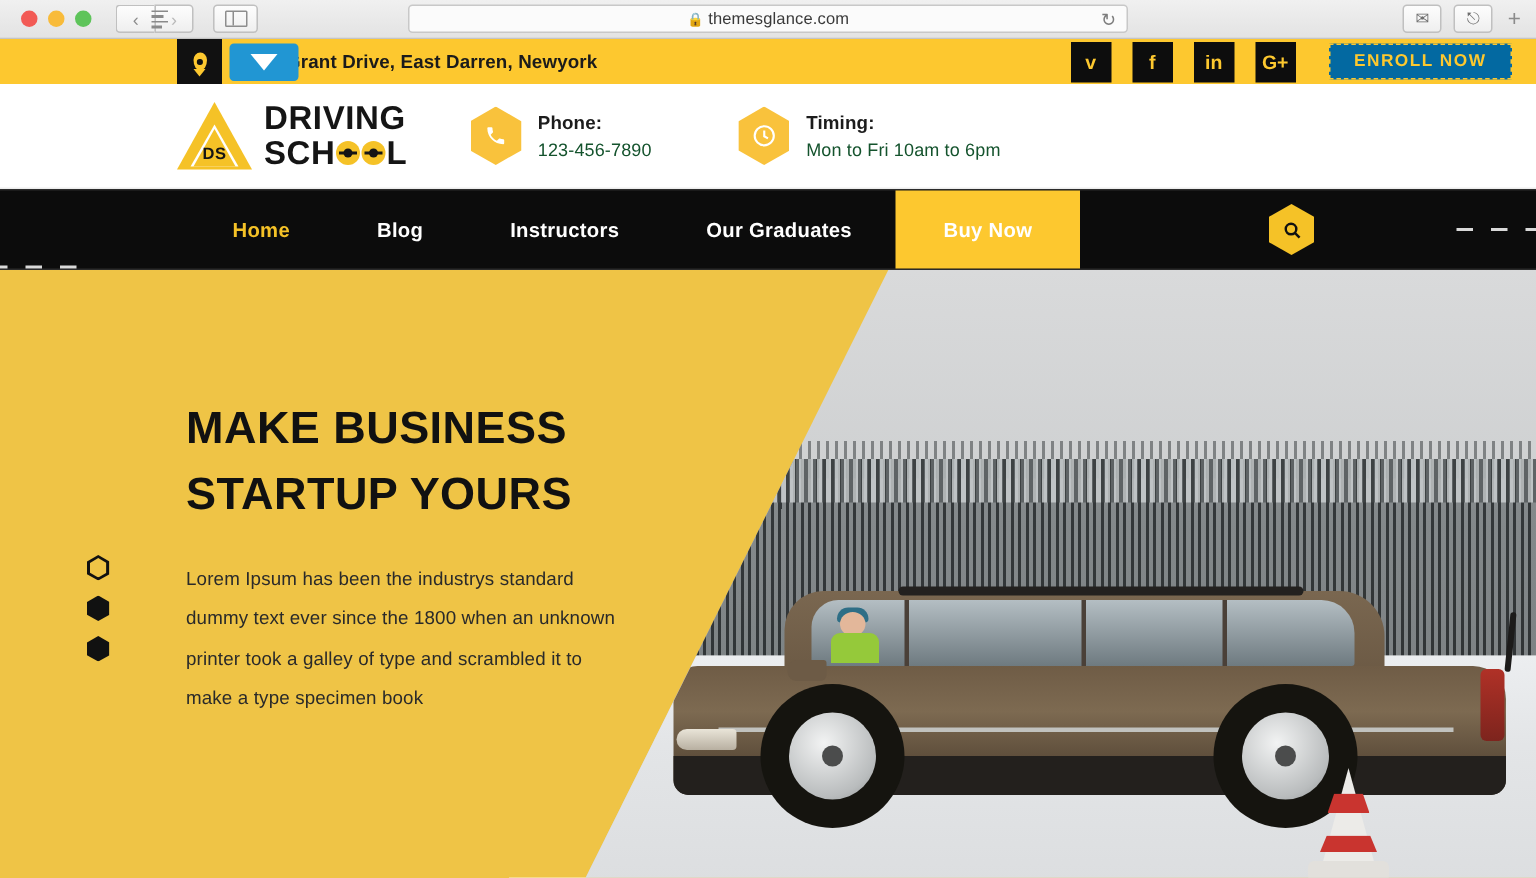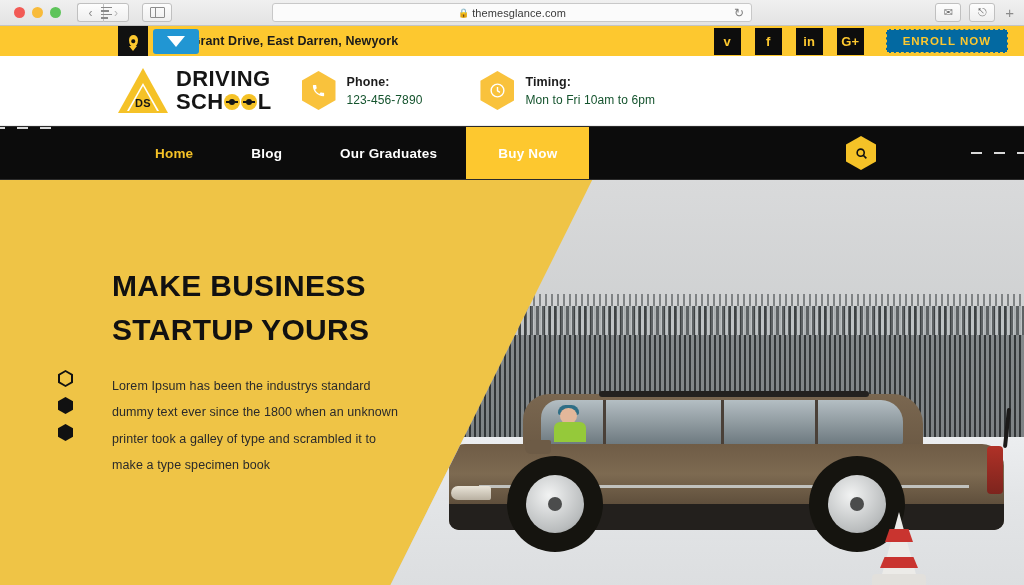--- a/index.html
+++ b/index.html
@@ -233,21 +233,21 @@
     width: 6px; height: 6px; border-radius: 50%;
     background: #151515;
   }
   .wheel:after {
     content: ""; position: absolute;
     left: 2px; right: 2px; top: 50%;
     height: 2px; background: #151515;
     transform: translateY(-50%);
   }
 
-  .contacts { display: flex; align-items: center; margin-left: 20px; gap: 58px; padding-left: 10px; }
+  .contacts { display: flex; align-items: center; margin-left: 32px; gap: 58px; padding-left: 10px; }
   .contact { display: flex; align-items: center; gap: 11px; }
   .hexicon {
     width: 34px; height: 39px;
     background: #F9C23C;
     clip-path: polygon(50% 0%, 100% 25%, 100% 75%, 50% 100%, 0% 75%, 0% 25%);
     display: flex; align-items: center; justify-content: center;
     color: #fff;
     flex: 0 0 auto;
   }
   .contact-txt .c-label {
@@ -256,21 +256,21 @@
   }
   .contact-txt .c-val {
     font-size: 12px; color: #14532d; margin-top: 4px;
     letter-spacing: 0.1px;
   }
 
   
   .nav {
     height: 54px;
     background: #0c0c0c;
-    display: flex; align-items: flex-start;
+    display: flex; align-items: flex-end;
     position: relative;
     border-top: 1px solid #2b2b2b;
     border-bottom: 1px solid #2b2b2b;
   }
   .dashes { display: flex; gap: 12px; padding-left: 0px; margin-left: -6px; }
   .dash { width: 11px; height: 2px; background: #d9d9d9; }
   .nav-items { display: flex; align-items: center; margin-left: 75px; height: 100%; }
   .nav-item {
     font-size: 13.5px; font-weight: bold; color: #ffffff;
     padding: 0 29px; letter-spacing: 0.2px;
@@ -441,21 +441,21 @@
   .cone-stripe2 {
     position: absolute; left: 8px; bottom: 20px; width: 38px; height: 11px;
     background: #c9342f; clip-path: polygon(12% 0, 88% 0, 100% 100%, 0% 100%);
   }
   .cone-base {
     position: absolute; left: 0; bottom: 0; width: 54px; height: 14px;
     background: #e2e0dc; border-radius: 4px;
   }
 
   .hero-content {
-    position: absolute; left: 112px; top: 84px; width: 300px;
+    position: absolute; left: 124px; top: 84px; width: 300px;
     z-index: 5;
   }
   .hero-title {
     font-size: 30px; font-weight: 800; color: #111111;
     line-height: 1.45; letter-spacing: 0.3px;
   }
   .hero-desc {
     margin-top: 22px;
     font-size: 12.5px; color: #2a2a2a;
     line-height: 2.1; letter-spacing: 0.1px;
@@ -598,20 +598,21 @@
 <div class="nav">
   <div class="dashes">
     <span class="dash"></span>
       <span class="dash"></span>
       <span class="dash"></span>
   </div>
 
   <div class="nav-items">
     <a class="nav-item active">Home</a>
     <a class="nav-item">Blog</a>
+    <a class="nav-item">Instructors</a>
     <a class="nav-item">Our Graduates</a>
     <a class="nav-item highlight">Buy Now</a>
   </div>
 
   <div class="search-hex">
     <svg width="13" height="13" viewBox="0 0 24 24" fill="none" stroke="#111" stroke-width="3">
         <circle cx="10.5" cy="10.5" r="6.5"></circle>
         <path d="M15.5 15.5L21 21"></path>
       </svg>
   </div>

